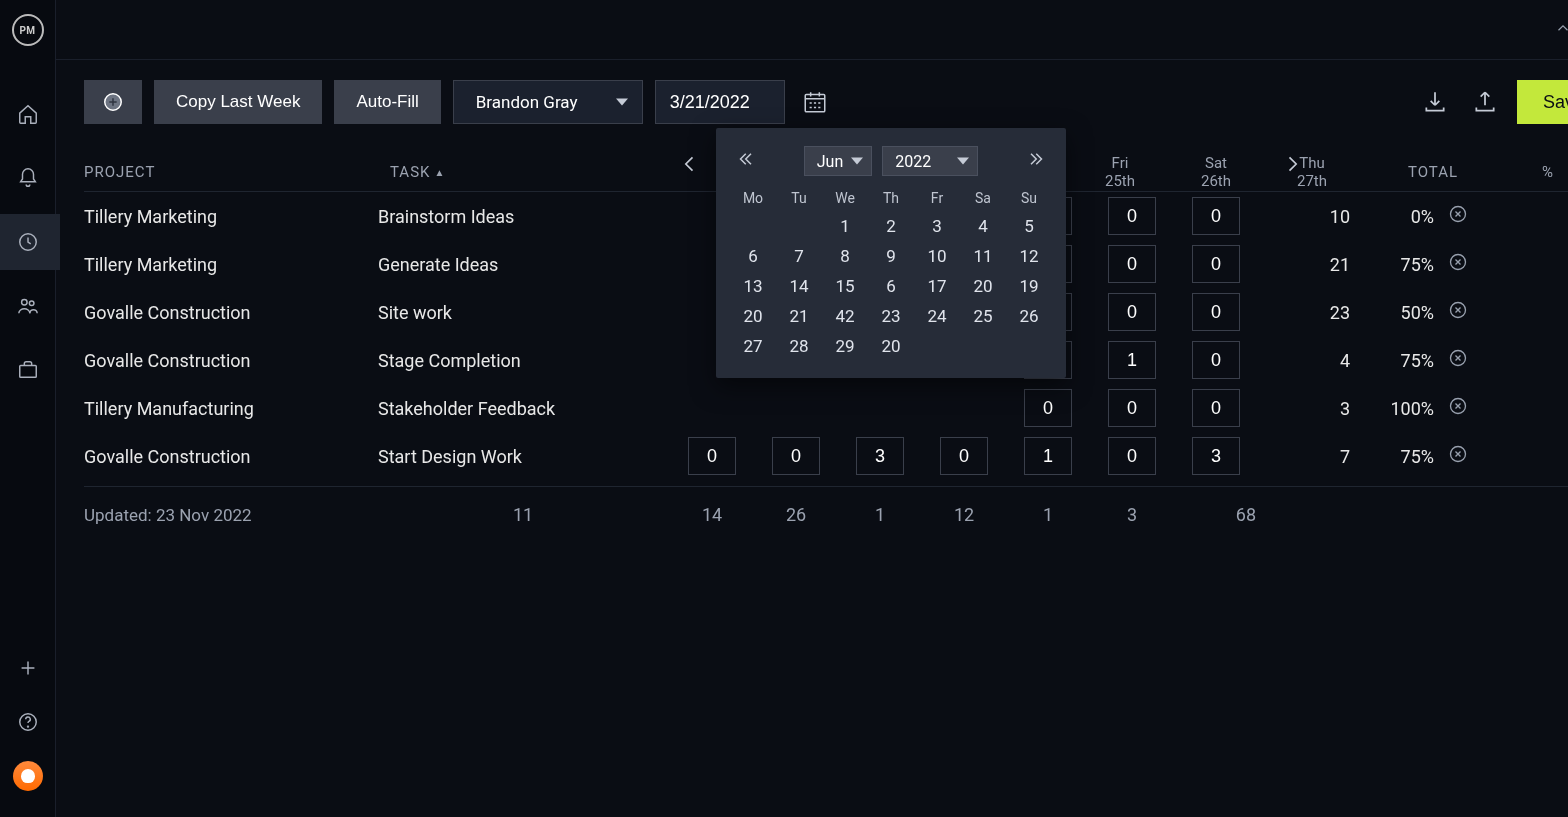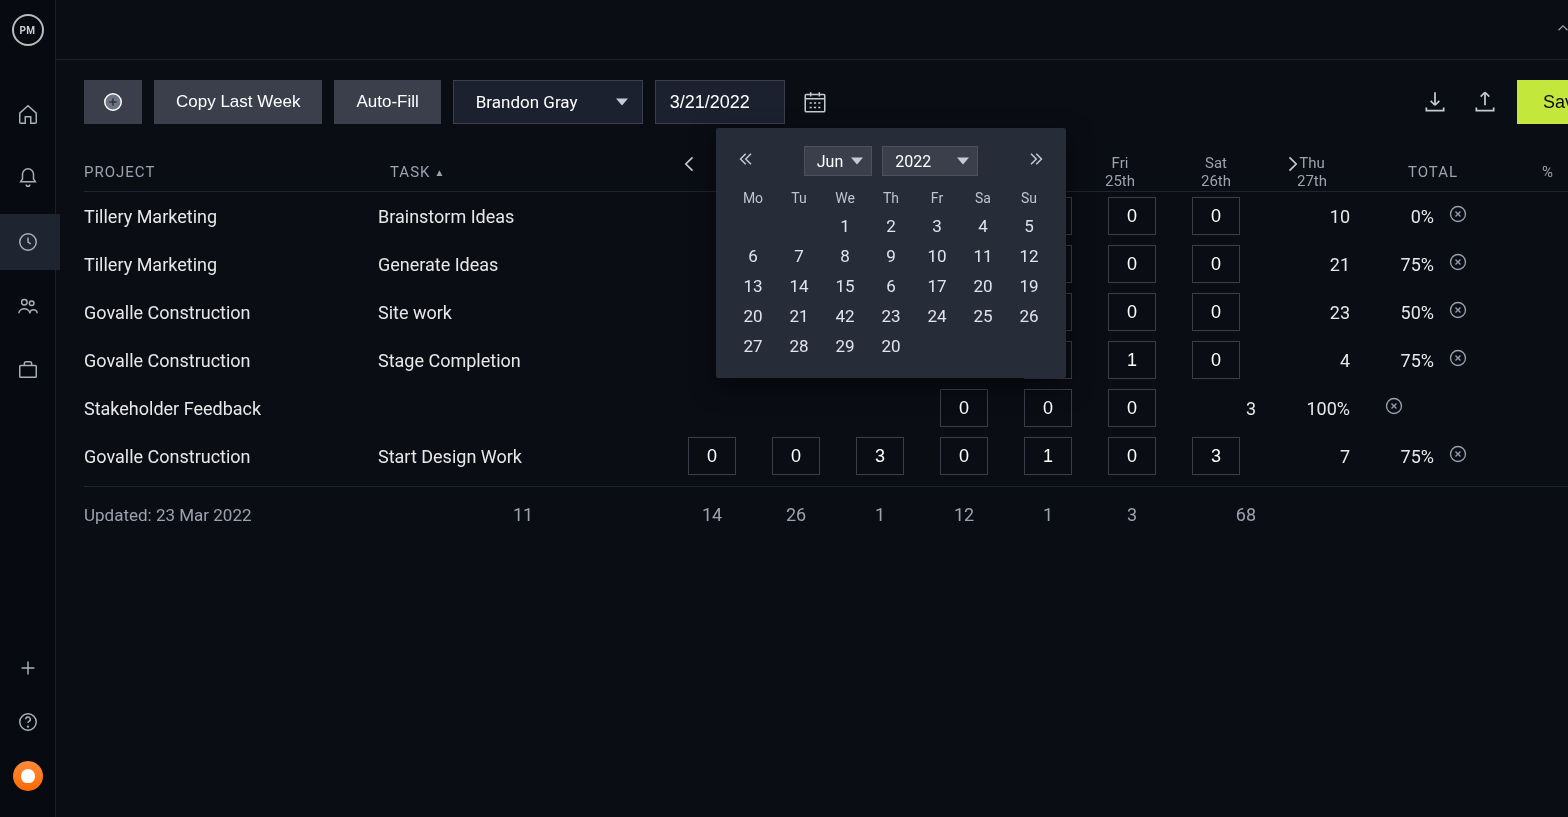--- a/index.html
+++ b/index.html
@@ -484,20 +484,21 @@
             <input class="cell-input" value="0" style="">
           </div>
           <div class="total">4</div>
           <div class="pct">75%</div>
           <div class="del-btn"><svg viewBox="0 0 24 24">
               <circle cx="12" cy="12" r="9"></circle>
               <path d="M9 9l6 6M15 9l-6 6"></path>
             </svg></div>
         </div>
         <div class="row">
+          <div class="proj">Tillery Manufacturing</div>
           <div class="task">Stakeholder Feedback</div>
           <div>
             <input class="cell-input" style="visibility: hidden;">
           </div>
           <div>
             <input class="cell-input" style="visibility: hidden;">
           </div>
           <div>
             <input class="cell-input" style="visibility: hidden;">
           </div>
@@ -547,21 +548,21 @@
           <div class="total">7</div>
           <div class="pct">75%</div>
           <div class="del-btn"><svg viewBox="0 0 24 24">
               <circle cx="12" cy="12" r="9"></circle>
               <path d="M9 9l6 6M15 9l-6 6"></path>
             </svg></div>
         </div>
       </div>
 
     <div class="totals-row">
-      <div class="updated">Updated: 23 Mar 2022</div>
+      <div class="updated">Updated: 23 Nov 2022</div>
       <div class="tval">11</div>
       <div class="tval">14</div>
       <div class="tval">26</div>
       <div class="tval">1</div>
       <div class="tval">12</div>
       <div class="tval">1</div>
       <div class="tval">3</div>
       <div class="gtot">68</div>
       <div></div>
         <div></div>

